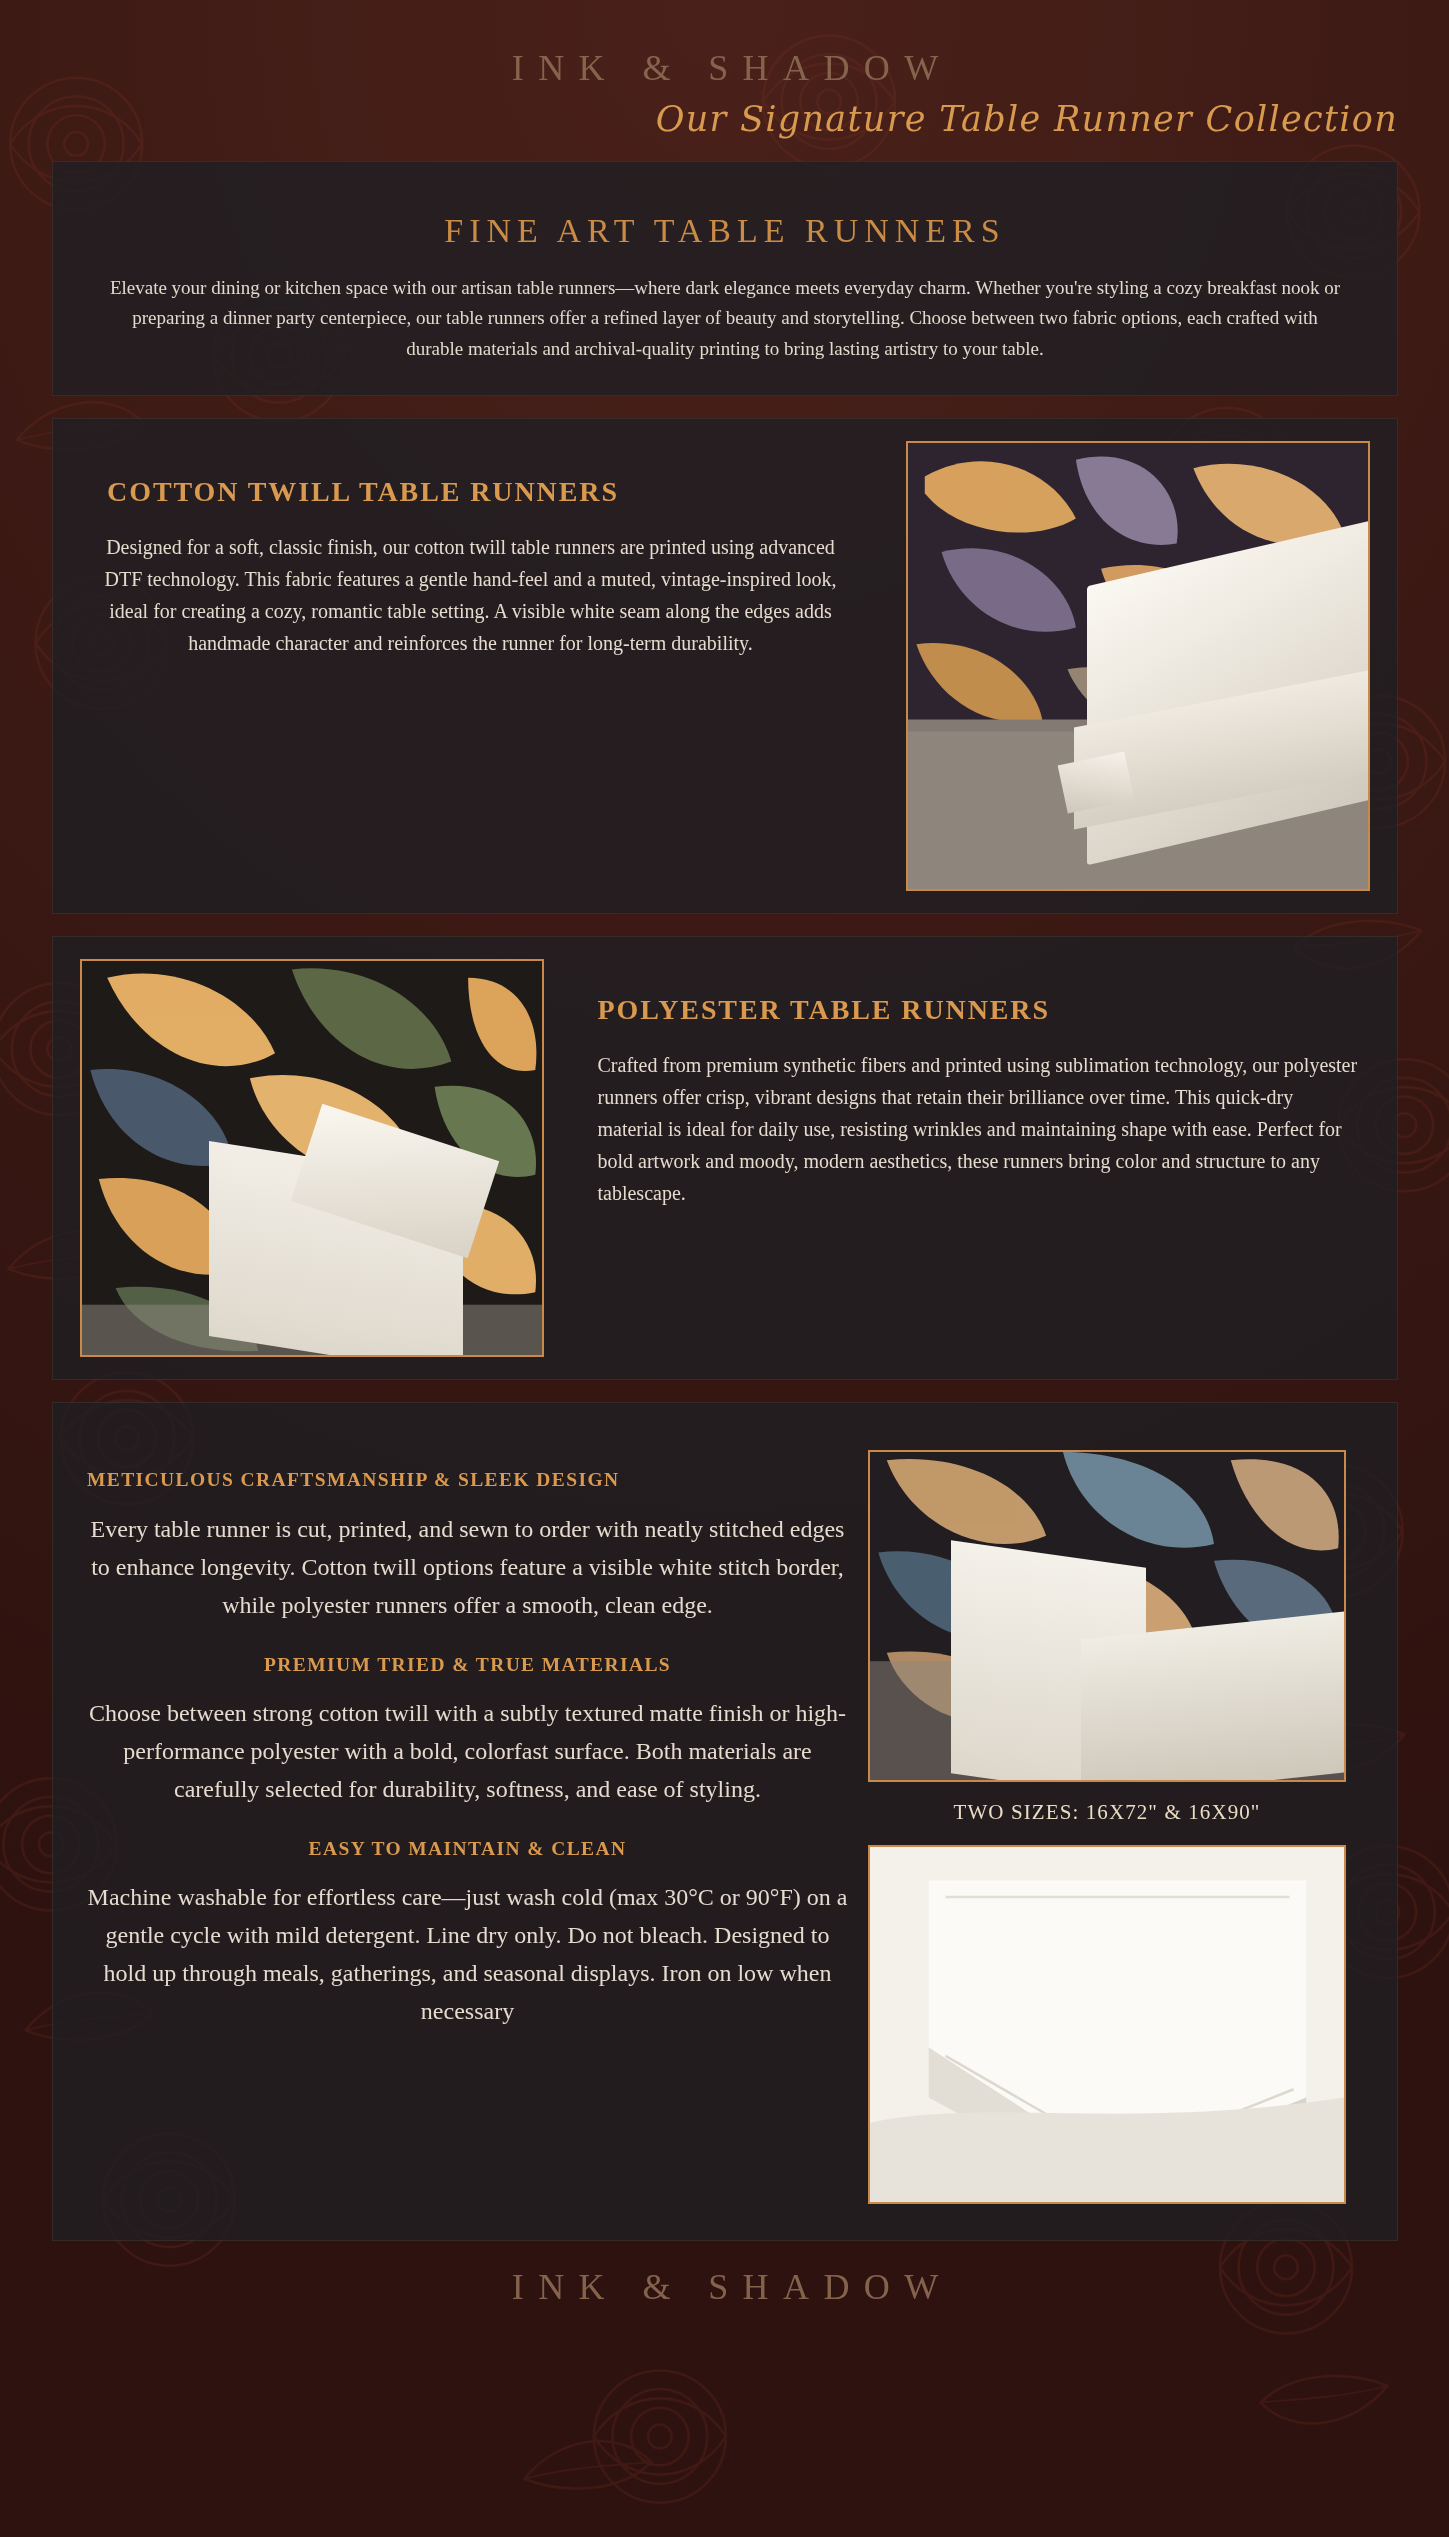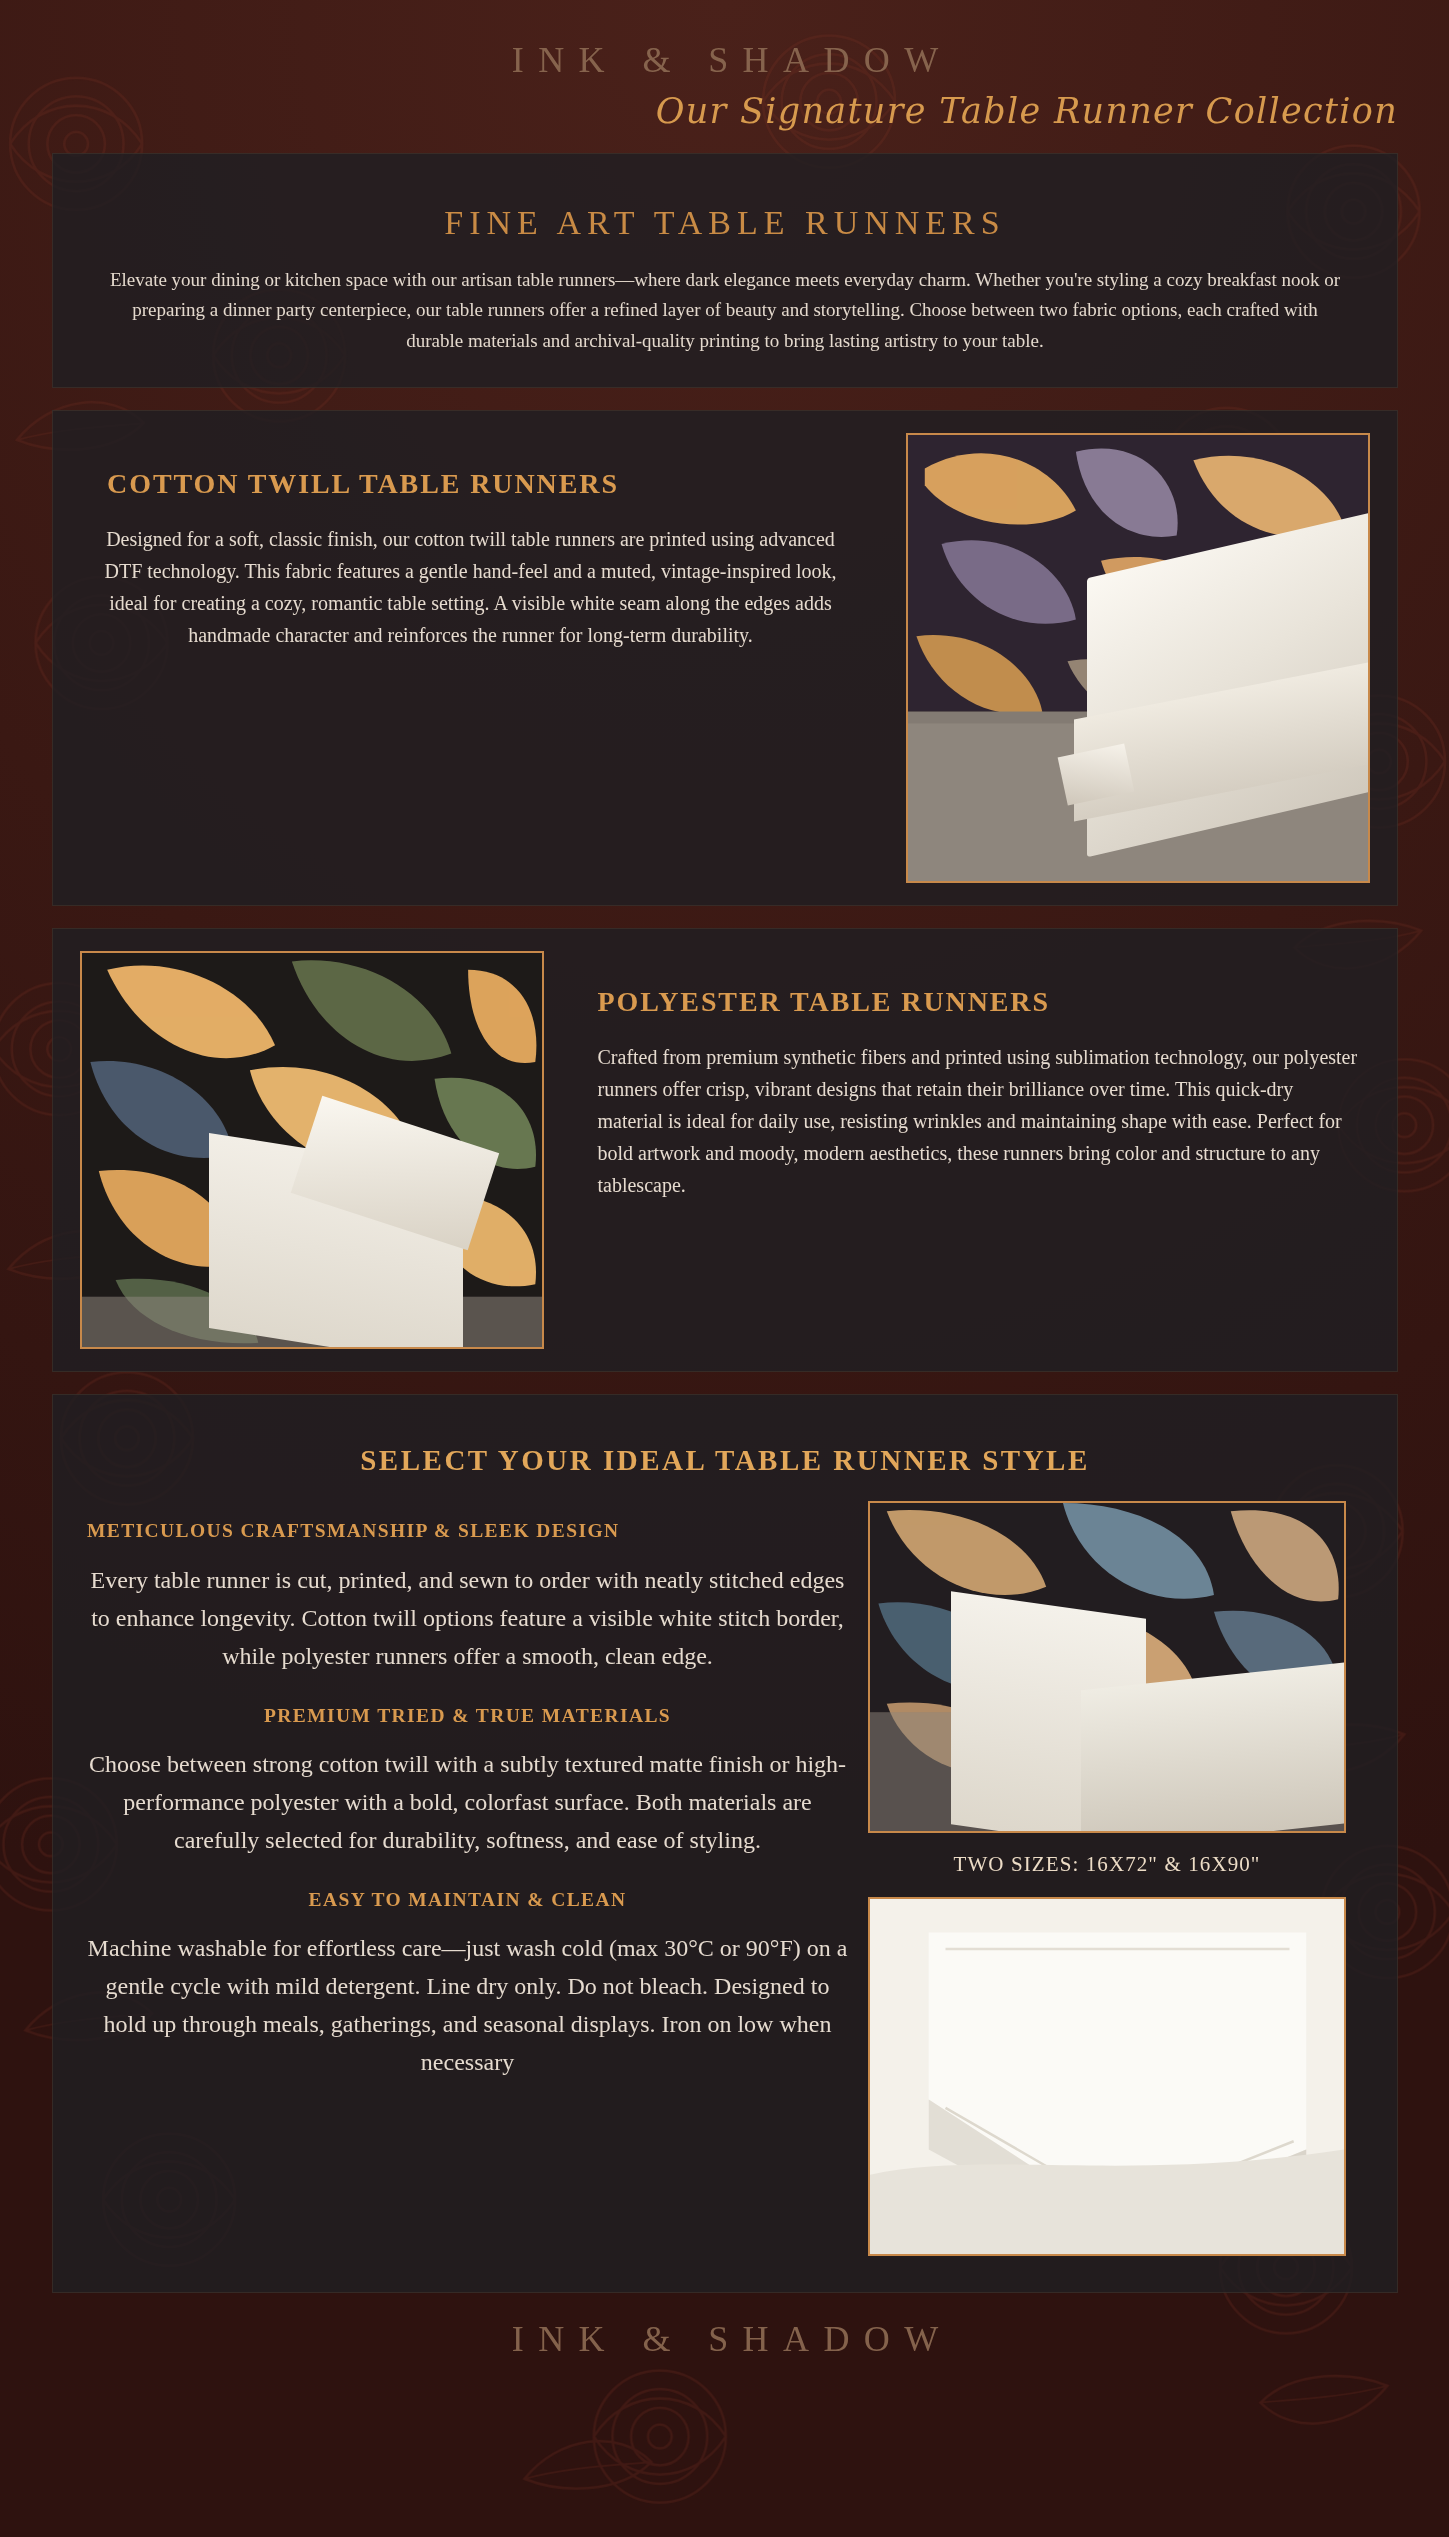--- a/index.html
+++ b/index.html
@@ -21,21 +21,21 @@
     background:
       radial-gradient(ellipse 120% 80% at 50% 0%, #4a211a 0%, #3a1813 55%, #2e120f 100%);
     overflow: hidden;
   }
   .bg-wrap svg { position: absolute; inset: 0; width: 100%; height: 100%; opacity: .30; }
 
   .page {
     position: relative;
     width: 1450px;
     height: 2475px;
-    padding: 0 52px;
+    padding: 8px 52px;
   }
 
   
   .masthead {
     padding-top: 39px;
     text-align: center;
   }
   .brand-top {
     font-family: "Liberation Serif", serif;
     font-size: 36px;
@@ -315,21 +315,20 @@
         <div class="fold" style="left:220px; top:169px; width:186px; height:102px; transform: rotate(18deg); background:linear-gradient(160deg,#faf7f0,#d9d2c5);"></div>
       </div>
     </div>
     <div class="prod-text">
       <h2 class="prod-title">Polyester Table Runners</h2>
       <p class="prod-body">Crafted from premium synthetic fibers and printed using sublimation technology, our polyester runners offer crisp, vibrant designs that retain their brilliance over time. This quick-dry material is ideal for daily use, resisting wrinkles and maintaining shape with ease. Perfect for bold artwork and moody, modern aesthetics, these runners bring color and structure to any tablescape.</p>
     </div>
   </section>
 
   <section class="panel selector-panel">
-    <h2 class="selector-title">Select Your Ideal Table Runner Style</h2>
 
     <div class="selector-grid">
       <div class="features">
 
         <div class="feature">
           <h3 class="feature-title">Meticulous Craftsmanship &amp; Sleek Design</h3>
           <p class="feature-body">Every table runner is cut, printed, and sewn to order with neatly stitched edges to enhance longevity. Cotton twill options feature a visible white stitch border, while polyester runners offer a smooth, clean edge.</p>
         </div>
 
         <div class="feature">

